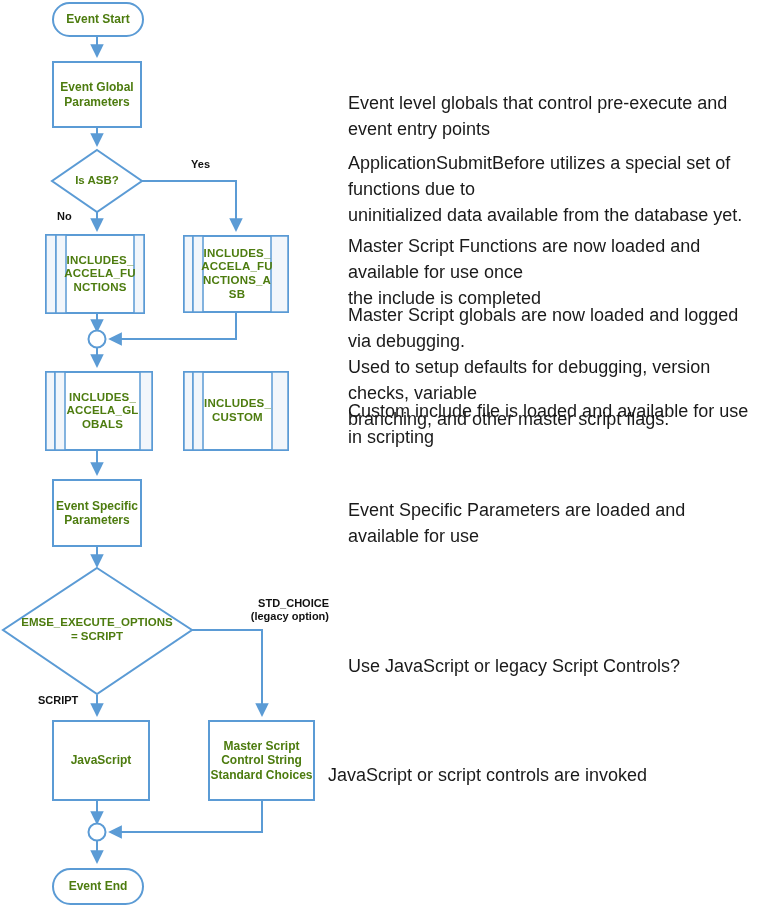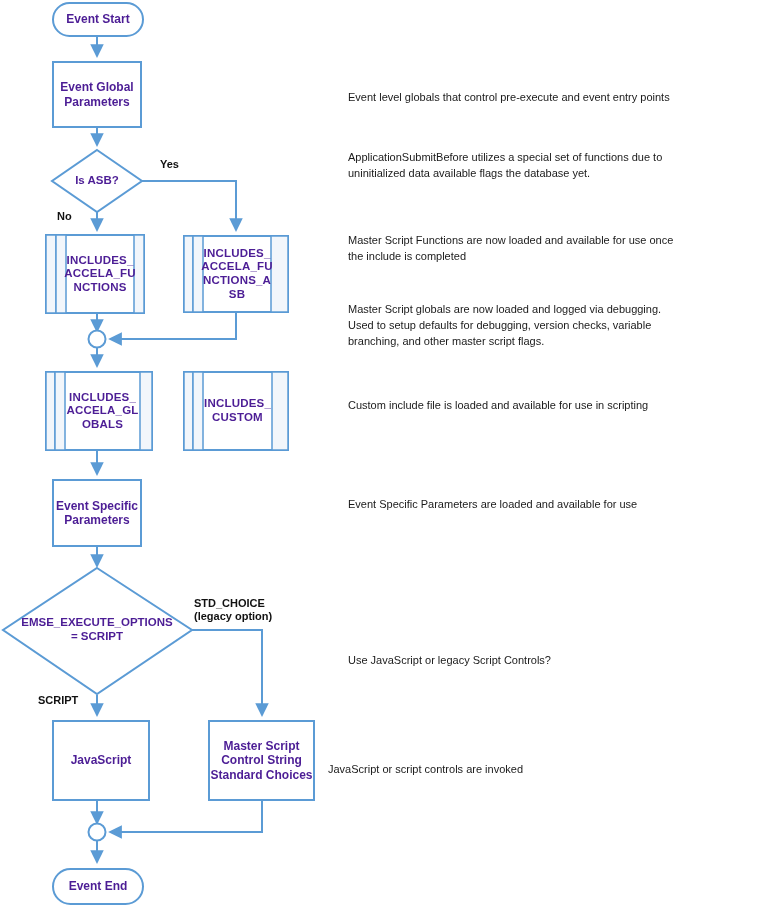--- a/index.html
+++ b/index.html
@@ -28,39 +28,39 @@
     top: 0;
     width: 766px;
     height: 913px;
   }
   .node-label {
     position: absolute;
     display: flex;
     align-items: center;
     justify-content: center;
     text-align: center;
-    color: #4c1d95;
+    color: #4d7c0f;
     font-weight: bold;
     line-height: 1.18;
     pointer-events: none;
     white-space: pre-line;
   }
   .edge-label {
     position: absolute;
     color: #111111;
     font-weight: bold;
     font-size: 11px;
-    text-align: left;
+    text-align: right;
     line-height: 1.15;
     white-space: pre-line;
   }
   .annotation {
     position: absolute;
     color: #1a1a1a;
-    font-size: 11px;
+    font-size: 18px;
     line-height: 1.45;
     white-space: pre-line;
     font-weight: normal;
   }
   .term-text { font-size: 12px; }
   .proc-text { font-size: 12px; }
   .pre-text  { font-size: 11.5px; letter-spacing: .2px; }
   .dia-text  { font-size: 11.5px; }
   .dia-text-big { font-size: 11.5px; }
 </style>
@@ -194,21 +194,21 @@
   <div class="edge-label" style="left:57px; top:210px; width:57px; text-align:left;">No</div>
 
   <div class="edge-label" style="left:194px; top:597px; width:135px;">STD_CHOICE
 (legacy option)</div>
 
   <div class="edge-label" style="left:38px; top:694px; width:60px; text-align:left;">SCRIPT</div>
 
   <div class="annotation" style="left:348px; top:90px; width:410px;">Event level globals that control pre-execute and event entry points</div>
 
   <div class="annotation" style="left:348px; top:150px; width:410px;">ApplicationSubmitBefore utilizes a special set of functions due to
-uninitialized data available flags the database yet.</div>
+uninitialized data available from the database yet.</div>
 
   <div class="annotation" style="left:348px; top:302px; width:410px;">Master Script globals are now loaded and logged via debugging.
 Used to setup defaults for debugging, version checks, variable
 branching, and other master script flags.</div>
 
   <div class="annotation" style="left:348px; top:233px; width:410px;">Master Script Functions are now loaded and available for use once
 the include is completed</div>
 
   <div class="annotation" style="left:348px; top:398px; width:410px;">Custom include file is loaded and available for use in scripting</div>
 

